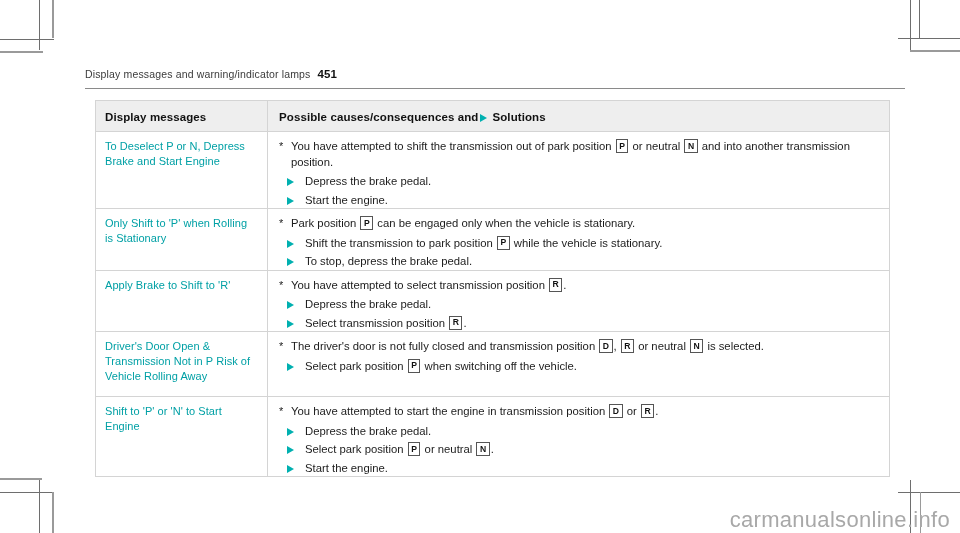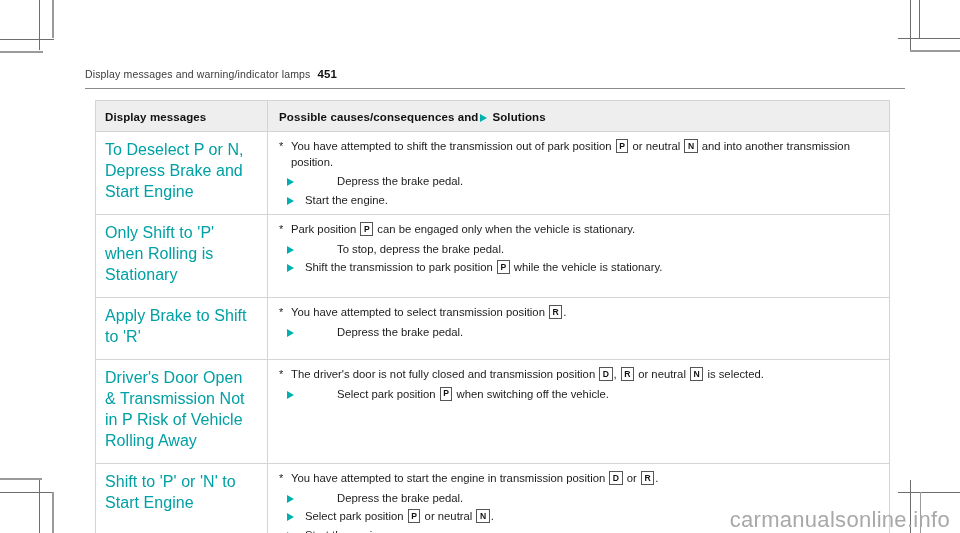--- a/index.html
+++ b/index.html
@@ -90,22 +90,22 @@
   }
   .hdr-text {
     font-size: 11.5px;
     font-weight: bold;
     color: #111111;
     letter-spacing: 0.1px;
     display: inline;
   }
 
   .msg-title {
-    font-size: 16px;
-    line-height: 21px;
+    font-size: 11px;
+    line-height: 15px;
     color: #00a0a5;
     letter-spacing: 0.05px;
   }
 
   
   .star-item {
     display: flex;
     font-size: 11.3px;
     line-height: 15.5px;
     color: #1c1c1c;
@@ -120,21 +120,21 @@
 
   
   .sol-list { margin-top: 4px; }
   .sol-item {
     display: flex;
     font-size: 11.3px;
     line-height: 15.5px;
     color: #1c1c1c;
     margin-top: 3px;
   }
-  .sol-item:first-child { margin-top: 0; gap: 32px; }
+  .sol-item:first-child { margin-top: 0; }
   .tri {
     flex: 0 0 24px;
     position: relative;
     top: 4px;
     margin-right: 2px;
   }
   .tri i {
     display: block;
     width: 0;
     height: 0;
@@ -256,47 +256,53 @@
       <div class="cell-right">
         <div class="star-item">
           <span class="star-mark">*</span>
           <span class="star-body">Park position <span class="gear">P</span> can be engaged only when the vehicle is stationary.</span>
         </div>
         <div class="sol-list">
           <div class="sol-item">
             <span class="tri">
               <i></i>
             </span>
+            <span class="sol-body">Shift the transmission to park position <span class="gear">P</span> while the vehicle is stationary.</span>
+          </div>
+          <div class="sol-item">
+            <span class="tri">
+              <i></i>
+            </span>
             <span class="sol-body">To stop, depress the brake pedal.</span>
           </div>
-          <div class="sol-item">
-            <span class="tri">
-              <i></i>
-            </span>
-            <span class="sol-body">Shift the transmission to park position <span class="gear">P</span> while the vehicle is stationary.</span>
-          </div>
         </div>
       </div>
     </div>
     <div class="row">
       <div class="cell-left">
         <div class="msg-title">Apply Brake to Shift to 'R'</div>
       </div>
       <div class="cell-right">
         <div class="star-item">
           <span class="star-mark">*</span>
           <span class="star-body">You have attempted to select transmission position <span class="gear">R</span>.</span>
         </div>
         <div class="sol-list">
           <div class="sol-item">
             <span class="tri">
               <i></i>
             </span>
             <span class="sol-body">Depress the brake pedal.</span>
           </div>
+          <div class="sol-item">
+            <span class="tri">
+              <i></i>
+            </span>
+            <span class="sol-body">Select transmission position <span class="gear">R</span>.</span>
+          </div>
         </div>
       </div>
     </div>
     <div class="row">
       <div class="cell-left">
         <div class="msg-title">Driver's Door Open &amp; Transmission Not in P Risk of Vehicle Rolling Away</div>
       </div>
       <div class="cell-right">
         <div class="star-item">
           <span class="star-mark">*</span>

